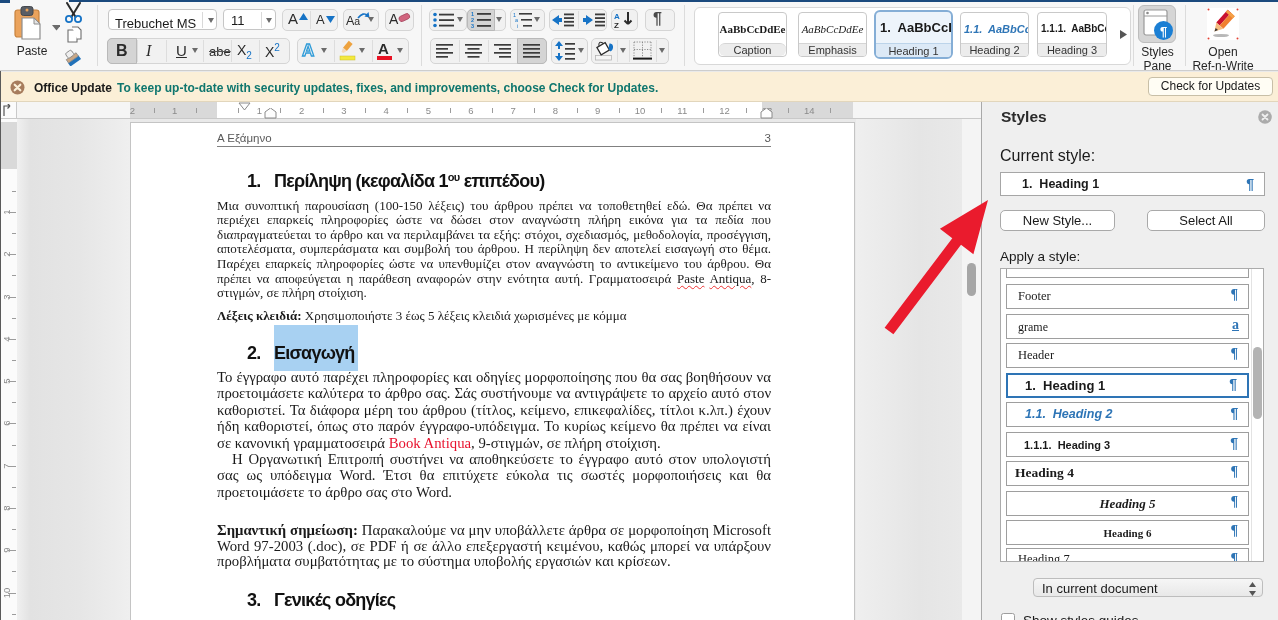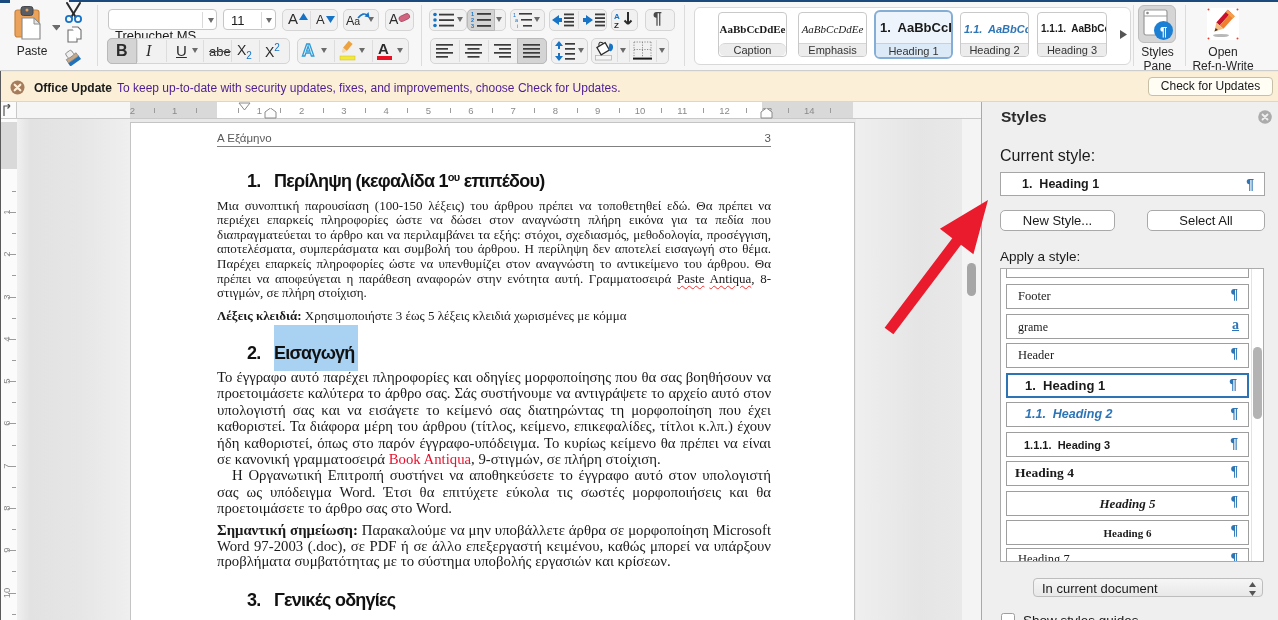--- a/index.html
+++ b/index.html
@@ -71,21 +71,21 @@
     <svg class="abs" style="left:63px;top:49px;" width="21" height="17" viewBox="0 0 21 17">
       <g transform="rotate(-35 10 9)">
         <rect x="3" y="10" width="13" height="4.5" fill="#2272B9"></rect>
         <rect x="3.5" y="6.5" width="12" height="4" fill="#C9A786" stroke="#8a8a8a" stroke-width="0.8"></rect>
         <rect x="6" y="1" width="7" height="6" rx="1.5" fill="#EFEFEF" stroke="#8a8a8a" stroke-width="0.9"></rect>
       </g>
     </svg>
     <div class="sep" style="left:97px;"></div>
 
     <div class="combo" style="left:108px;top:9px;width:109px;height:21px;">
-      <span style="position:absolute;left:6px;top:18px;">Trebuchet MS</span>
+      <span style="position:absolute;left:6px;top:6px;">Trebuchet MS</span>
       <div class="abs" style="left:93px;top:2px;height:16px;width:1px;background:#D9D9D9;"></div>
       <div class="ddarr" style="left:99px;top:8px;border-left-width:3.5px;border-right-width:3.5px;"></div>
     </div>
     <div class="combo" style="left:223px;top:9px;width:53px;height:21px;">
       <span style="position:absolute;left:7px;top:2.5px;">11</span>
       <div class="abs" style="left:37px;top:2px;height:16px;width:1px;background:#D9D9D9;"></div>
       <div class="ddarr" style="left:42px;top:8px;border-left-width:3.5px;border-right-width:3.5px;"></div>
     </div>
 
     <div class="btn" style="left:282px;top:9px;width:56px;height:22px;"></div>
@@ -326,21 +326,21 @@
     </svg>
     <div class="lbl" style="left:1185px;top:45px;width:76px;font-size:12px;">Open<br>Ref-n-Write</div>
   </div>
 
   <div id="ybar">
     <svg class="abs" style="left:10px;top:8px;" width="15" height="15" viewBox="0 0 15 15">
       <circle cx="7.5" cy="7.5" r="7" fill="#A77C5D"></circle>
       <path d="M4.7 4.7 L10.3 10.3 M10.3 4.7 L4.7 10.3" stroke="#FBEFD7" stroke-width="2.2" stroke-linecap="round"></path>
     </svg>
     <span class="abs" style="left:34px;top:9px;font-size:12px;font-weight:bold;color:#1a1a1a;">Office Update</span>
-    <span class="abs" style="left:117px;top:9px;font-size:12px;color:#4c1d95;">To keep up-to-date with security updates, fixes, and improvements, choose Check for Updates.</span>
+    <span class="abs" style="left:117px;top:9px;font-size:12px;color:#0f766e;font-weight:bold;">To keep up-to-date with security updates, fixes, and improvements, choose Check for Updates.</span>
     <div class="abs" style="left:1148px;top:5px;width:125px;height:19px;background:#FFFDF4;border:1px solid #C8BFA7;border-radius:4px;text-align:center;font-size:12px;color:#1a1a1a;line-height:17px;">Check for Updates</div>
   </div>
 
   <div id="hruler">
     <div class="abs" style="left:113px;top:0;width:87px;height:16px;background:#D9D9D9;"></div>
     <div class="abs" style="left:200px;top:0;width:545px;height:16px;background:#FFFFFF;"></div>
     <div class="abs" style="left:745px;top:0;width:91px;height:16px;background:#D9D9D9;"></div>
     <div id="hticks">
         <div class="rnum" style="left:242.3px;">1</div>
         <div class="rnum" style="left:284.6px;">2</div>
@@ -462,21 +462,20 @@
       <div class="dline last"><b>Λέξεις κλειδιά:</b> Χρησιμοποιήστε 3 έως 5 λέξεις κλειδιά χωρισμένες με κόμμα</div>
     </div>
 
     <div class="abs" style="left:143px;top:202px;width:84px;height:45.5px;background:#A8D1F2;"></div>
     <div class="hdg" style="left:116px;top:216.8px;">2.</div>
     <div class="hdg" style="left:143px;top:216.8px;">Εισαγωγή</div>
 
     <div class="abs serif s9" style="left:86px;top:246px;width:554px;">
       <div class="dline">Το έγγραφο αυτό παρέχει πληροφορίες και οδηγίες μορφοποίησης που θα σας βοηθήσουν να</div>
       <div class="dline" style="letter-spacing:-0.06px;">προετοιμάσετε καλύτερα το άρθρο σας. Σάς συστήνουμε να αντιγράψετε το αρχείο αυτό στον</div>
-      <div class="dline">υπολογιστή σας και να εισάγετε το κείμενό σας διατηρώντας τη μορφοποίηση που έχει</div>
       <div class="dline">καθοριστεί. Τα διάφορα μέρη του άρθρου (τίτλος, κείμενο, επικεφαλίδες, τίτλοι κ.λπ.) έχουν</div>
       <div class="dline">ήδη καθοριστεί, όπως στο παρόν έγγραφο-υπόδειγμα. Το κυρίως κείμενο θα πρέπει να είναι</div>
       <div class="dline last">σε κανονική γραμματοσειρά <span style="color:#E8112D;">Book Antiqua</span>, 9-στιγμών, σε πλήρη στοίχιση.</div>
       <div class="dline"><span style="display:inline-block;width:15px;"></span>Η Οργανωτική Επιτροπή συστήνει να αποθηκεύσετε το έγγραφο αυτό στον υπολογιστή</div>
       <div class="dline">σας ως υπόδειγμα Word. Έτσι θα επιτύχετε εύκολα τις σωστές μορφοποιήσεις και θα</div>
       <div class="dline last">προετοιμάσετε το άρθρο σας στο Word.</div>
     </div>
 
     <div class="abs serif s9 p4" style="left:86px;top:400px;width:554px;">
       <div class="dline"><b>Σημαντική σημείωση:</b> Παρακαλούμε να μην υποβάλλετε άρθρα σε μορφοποίηση Microsoft</div>

